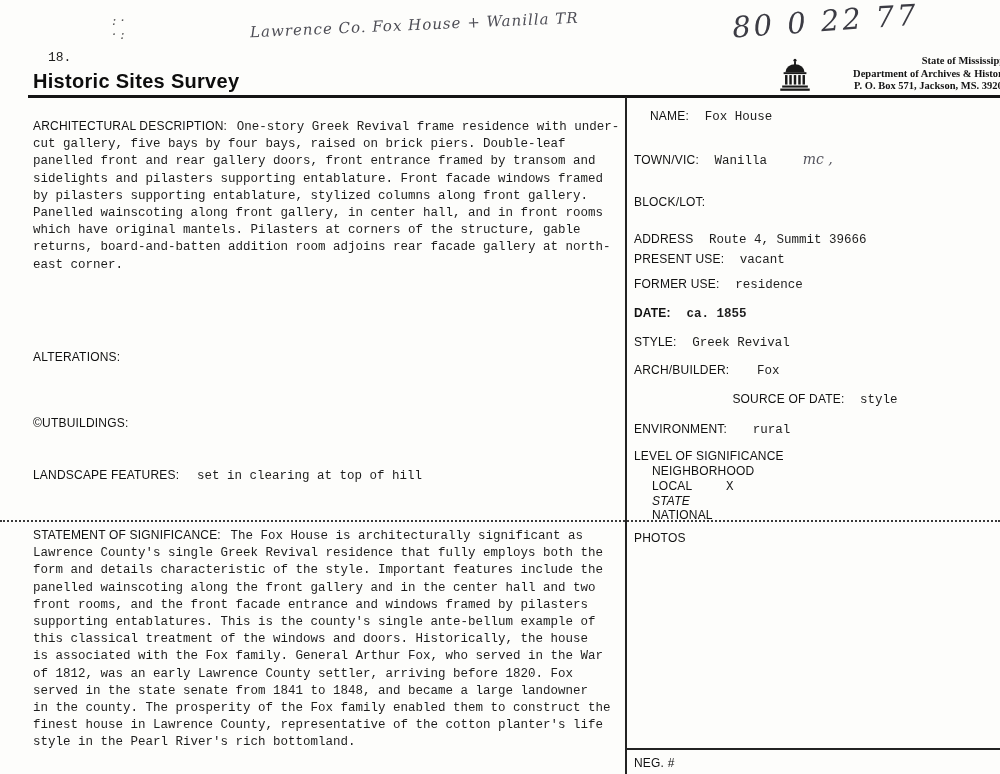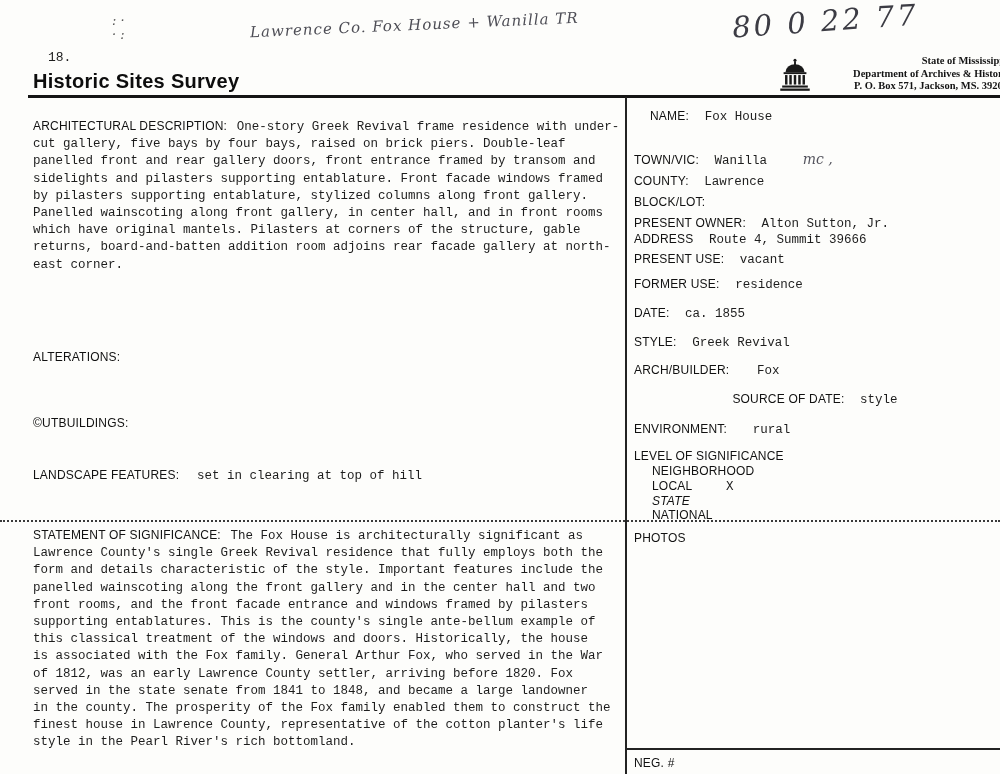--- a/index.html
+++ b/index.html
@@ -139,45 +139,37 @@
 
   <div class="abs rrow" style="top:107px;margin-left:16px;">
     <span class="label">NAME:</span>
     <span class="mono">Fox House</span>
   </div>
   <div class="abs rrow" style="top:151px;">
     <span class="label">TOWN/VIC:</span>
     <span class="mono">Wanilla</span>
     <span class="hand hand-town">mc ,</span>
   </div>
-  <div class="abs rrow" style="top:172px;">
-    <span class="label">COUNTY:</span>
-    <span class="mono">Lawrence</span>
-  </div>
   <div class="abs rrow" style="top:193px;">
     <span class="label">BLOCK/LOT:</span>
     <span class="mono"></span>
   </div>
-  <div class="abs rrow" style="top:214px;">
-    <span class="label">PRESENT OWNER:</span>
-    <span class="mono">Alton Sutton, Jr.</span>
-  </div>
   <div class="abs rrow" style="top:230px;">
     <span class="label">ADDRESS</span>
     <span class="mono addr-val">Route 4, Summit  39666</span>
   </div>
   <div class="abs rrow" style="top:250px;">
     <span class="label">PRESENT USE:</span>
     <span class="mono">vacant</span>
   </div>
   <div class="abs rrow" style="top:275px;">
     <span class="label">FORMER USE:</span>
     <span class="mono">residence</span>
   </div>
-  <div class="abs rrow" style="top:304px;">
+  <div class="abs rrow" style="top:304px;font-weight:bold;">
     <span class="label">DATE:</span>
     <span class="mono">ca. 1855</span>
   </div>
   <div class="abs rrow" style="top:333px;">
     <span class="label">STYLE:</span>
     <span class="mono">Greek Revival</span>
   </div>
   <div class="abs rrow" style="top:361px;">
     <span class="label">ARCH/BUILDER:</span>
     <span class="mono" style="margin-left:18px;">Fox</span>

